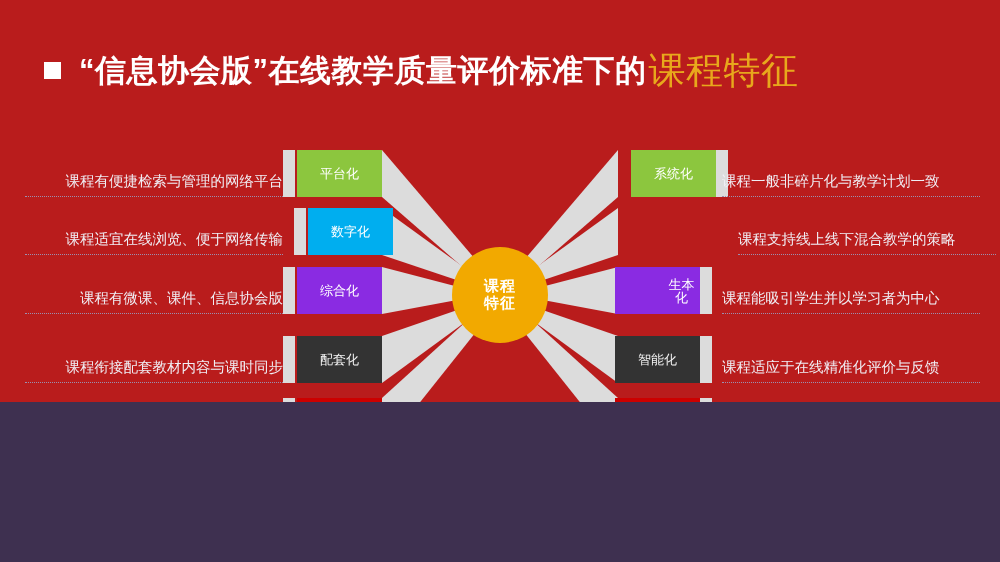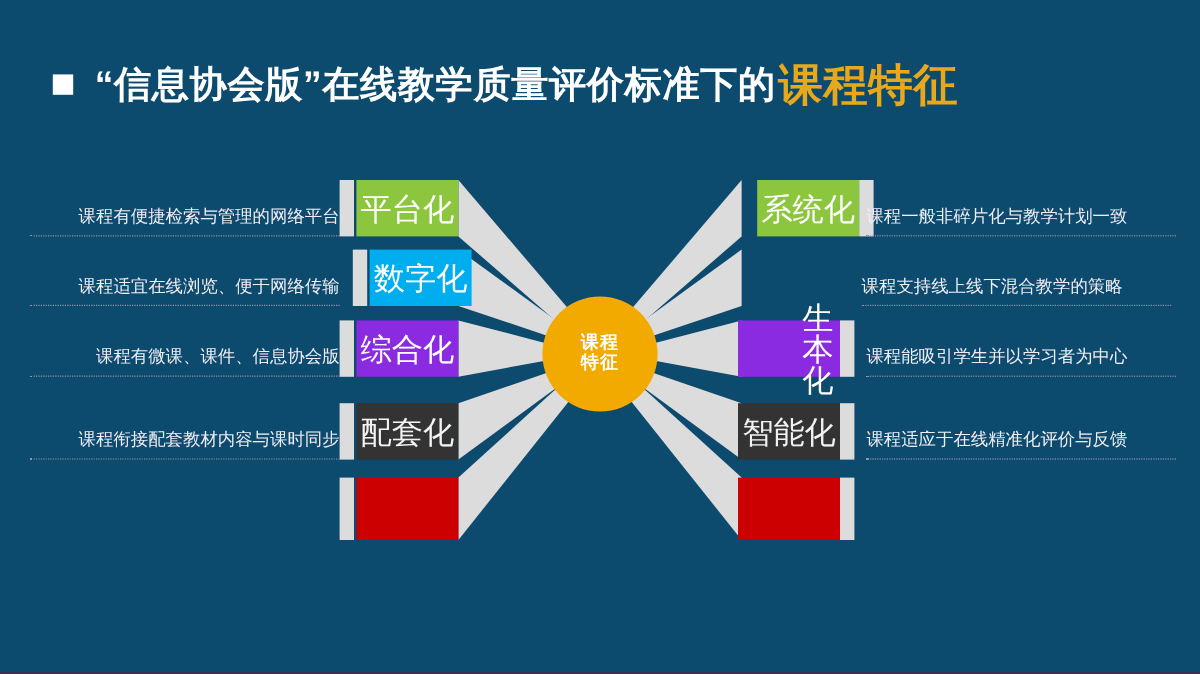--- a/index.html
+++ b/index.html
@@ -9,22 +9,22 @@
   }
   body {
     width: 1000px;
     height: 562px;
     overflow: hidden;
     font-family: "Liberation Sans", "DejaVu Sans", sans-serif;
   }
   #slide {
     position: relative;
     width: 1000px;
-    height: 560px;
-    background: #0c4a6e;
+    height: 402px;
+    background: #b91c1c;
     overflow: hidden;
   }
 
   
   #title-bar {
     position: absolute;
     left: 44px;
     top: 44px;
     height: 52px;
     display: flex;
@@ -40,21 +40,21 @@
   }
   #title-main {
     font-size: 31px;
     font-weight: bold;
     color: #FFFFFF;
     letter-spacing: 0.5px;
     line-height: 1;
   }
   #title-accent {
     font-size: 37px;
-    font-weight: bold;
+    font-weight: normal;
     color: #E8A81C;
     letter-spacing: 0.5px;
     line-height: 1;
     margin-left: 2px;
   }
 
   
   #diagram {
     position: absolute;
     left: 0;
@@ -71,21 +71,21 @@
   
   .tile {
     position: absolute;
     height: 47px;
     width: 85px;
     display: flex;
     align-items: center;
     box-sizing: border-box;
   }
   .tile .tile-label {
-    font-size: 26px;
+    font-size: 13px;
     color: #FFFFFF;
     width: 100%;
     text-align: center;
     line-height: 1;
   }
   .tile.dark .tile-label { color: #F2F2F2; }
   .tile-edge {
     position: absolute;
     top: 0;
     width: 12px;
@@ -225,21 +225,21 @@
     </div>
     <div class="desc left" style="left:25px; top:336px;">
       <span class="desc-text">课程衔接配套教材内容与课时同步</span>
       <span class="desc-rule"></span>
     </div>
 
     <div class="desc right" style="left:722px; top:150px;">
       <span class="desc-text">课程一般非碎片化与教学计划一致</span>
       <span class="desc-rule"></span>
     </div>
-    <div class="desc right" style="left:718px; top:208px;">
+    <div class="desc right" style="left:738px; top:208px;">
       <span class="desc-text">课程支持线上线下混合教学的策略</span>
       <span class="desc-rule"></span>
     </div>
     <div class="desc right" style="left:722px; top:267px;">
       <span class="desc-text">课程能吸引学生并以学习者为中心</span>
       <span class="desc-rule"></span>
     </div>
     <div class="desc right" style="left:722px; top:336px;">
       <span class="desc-text">课程适应于在线精准化评价与反馈</span>
       <span class="desc-rule"></span>

